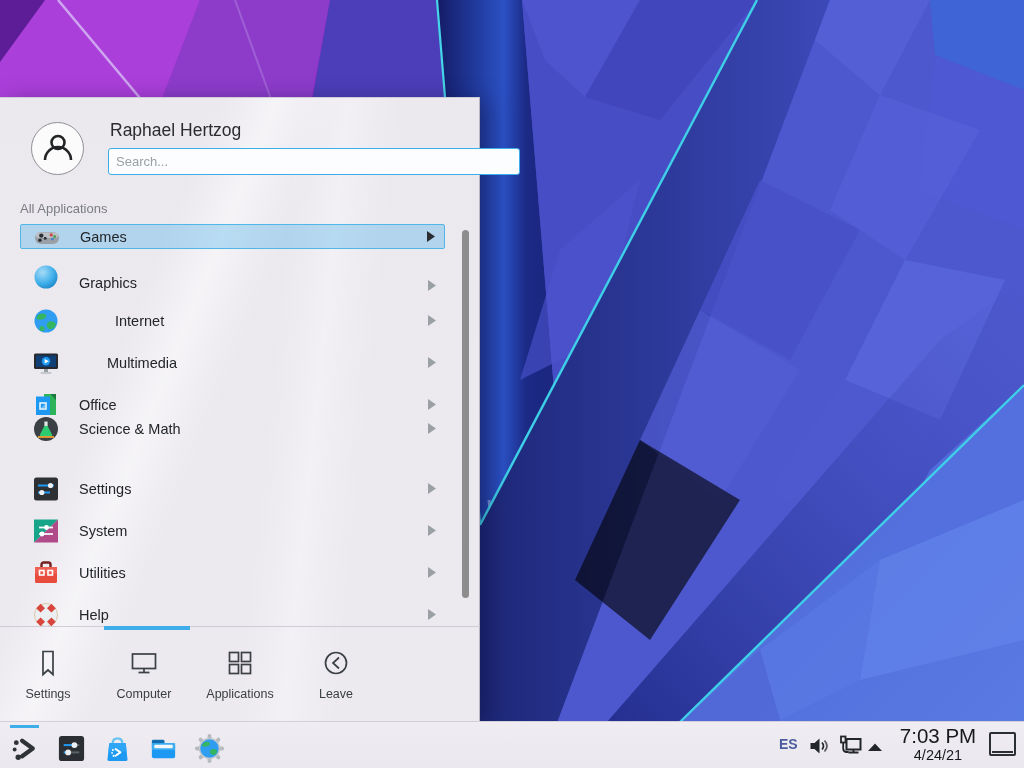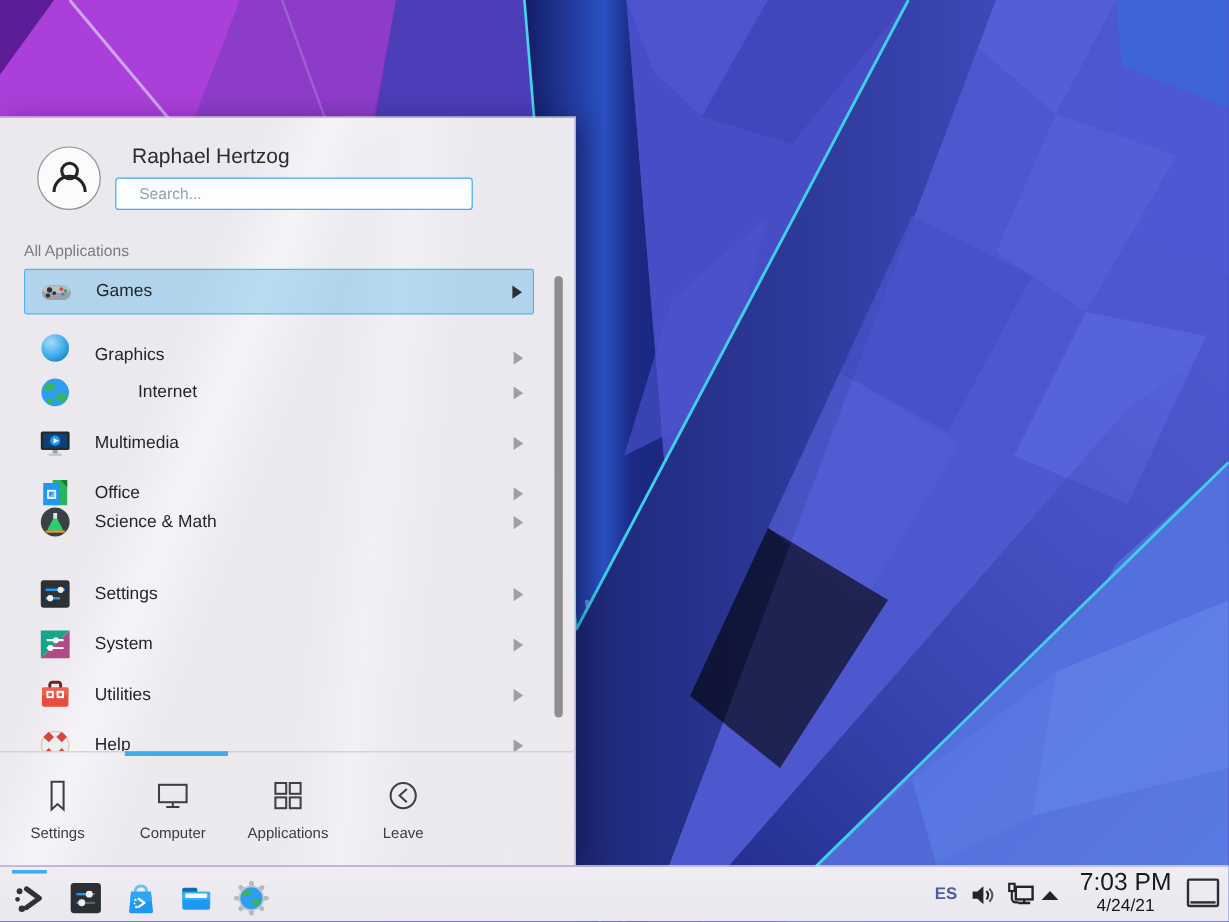--- a/index.html
+++ b/index.html
@@ -20,31 +20,31 @@
     border-top:1px solid #cfccd8;
     box-shadow:8px 4px 22px rgba(10,10,40,.35);
   }
   .avatar {
     position:absolute; left:31px; top:24px; width:53px; height:53px;
     border:1px solid #8f8f94; border-radius:50%;
     background:#fbfbfc; display:flex; align-items:center; justify-content:center;
   }
   .user-name { position:absolute; left:110px; top:119px; font-size:17.5px; color:#2a2c2e; top:22px; }
   .search-box {
-    position:absolute; left:96px; top:50px; width:298px; height:27px;
+    position:absolute; left:108px; top:50px; width:412px; height:27px;
     border:1px solid #3daee9; border-radius:3px; background:#fcfdfe;
-    font-size:13px; color:#2a2c2e; padding:0 19px; outline:none;
+    font-size:13px; color:#2a2c2e; padding:0 7px; outline:none;
     font-family:"Liberation Sans","DejaVu Sans",sans-serif;
   }
   .search-box::placeholder { color:#9aa0a5; }
   .section-label { position:absolute; left:20px; top:103px; font-size:13px; color:#797d82; }
 
   .cat-list { position:absolute; left:0; top:125px; width:462px; height:403px; overflow:hidden; }
   .cat-row {
-    position:absolute; left:20px; width:425px; height:38px;
+    position:absolute; left:20px; width:425px; height:25px;
     display:flex; align-items:center; cursor:pointer;
   }
   .cat-row .cat-icon { width:28px; height:28px; margin-left:12px; flex:0 0 28px; }
   .cat-row .cat-label { margin-left:19px; font-size:14.5px; color:#232629; }
   .cat-row .cat-arrow { margin-left:auto; margin-right:9px; width:9px; height:11px; }
   .cat-row .cat-arrow svg { display:block; }
   .cat-row.selected {
     background:rgba(61,174,233,.33);
     border:1px solid #51b6e8; border-radius:2px;
   }
@@ -219,21 +219,21 @@
         </svg>
       </span>
       <span class="cat-label">Internet</span>
       <span class="cat-arrow">
         <svg viewBox="0 0 9 11" width="9" height="11">
             <polygon class="arrow-tri" points="1,0 9,5.5 1,11"></polygon>
           </svg>
       </span>
     </div>
 
-    <div class="cat-row" style="top:127px;">
+    <div class="cat-row" style="top:127px;gap:28px;">
       <span class="cat-icon">
         <svg viewBox="0 0 28 28">
           <rect x="2" y="4.5" width="24" height="15.5" rx="1.5" fill="#262a2e"></rect>
           <rect x="4" y="6.5" width="20" height="11.5" fill="#0f3f74"></rect>
           <circle cx="14" cy="12.2" r="4.2" fill="#1d99f3"></circle>
           <polygon points="12.6,9.9 17,12.2 12.6,14.5" fill="#fff"></polygon>
           <rect x="12" y="20" width="4" height="3" fill="#9aa0a6"></rect>
           <rect x="8.5" y="23" width="11" height="2" rx="1" fill="#c3c8cd"></rect>
         </svg>
       </span>

